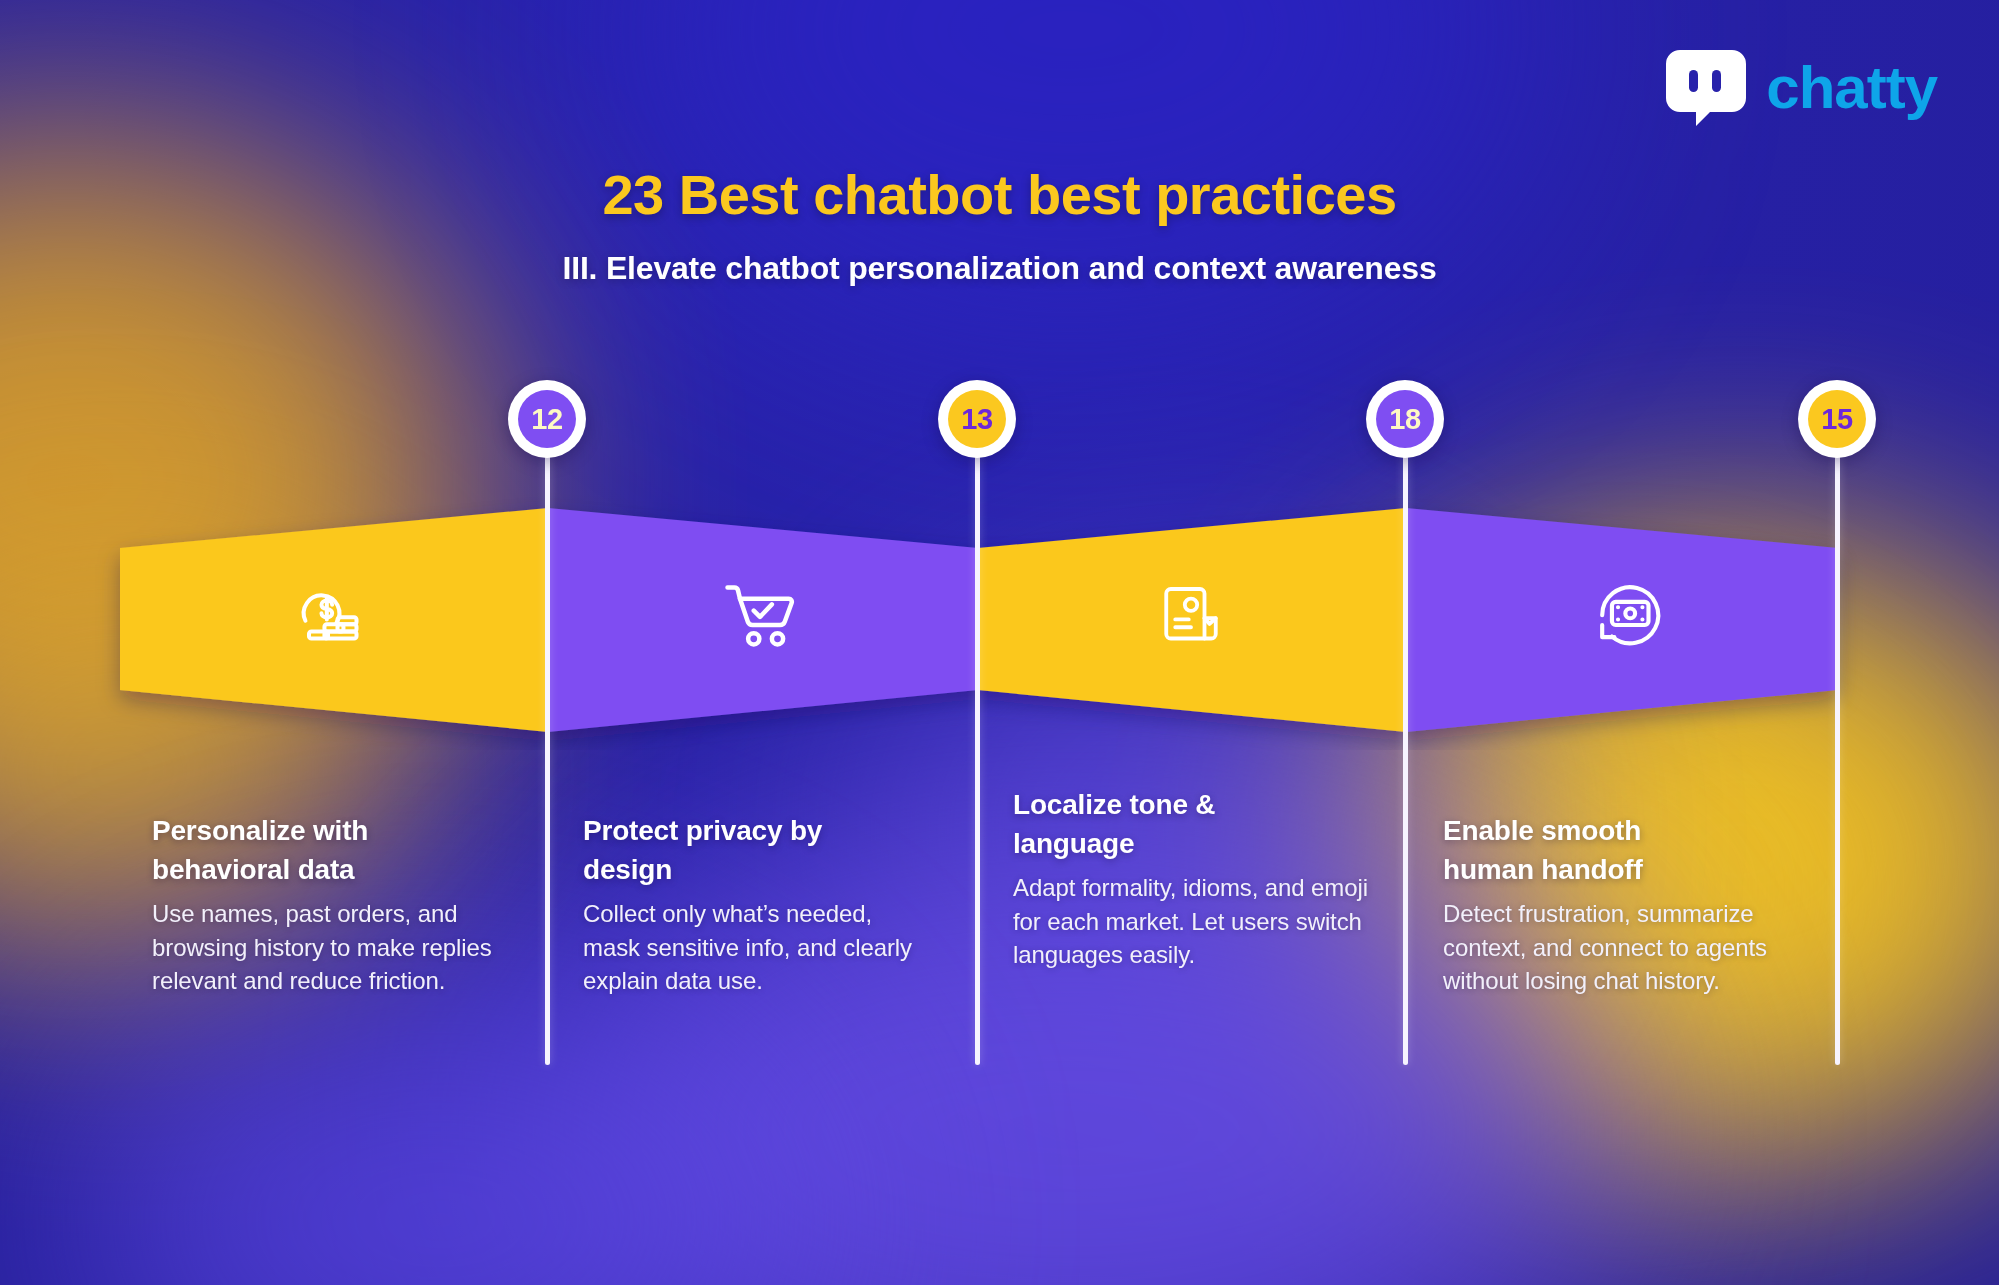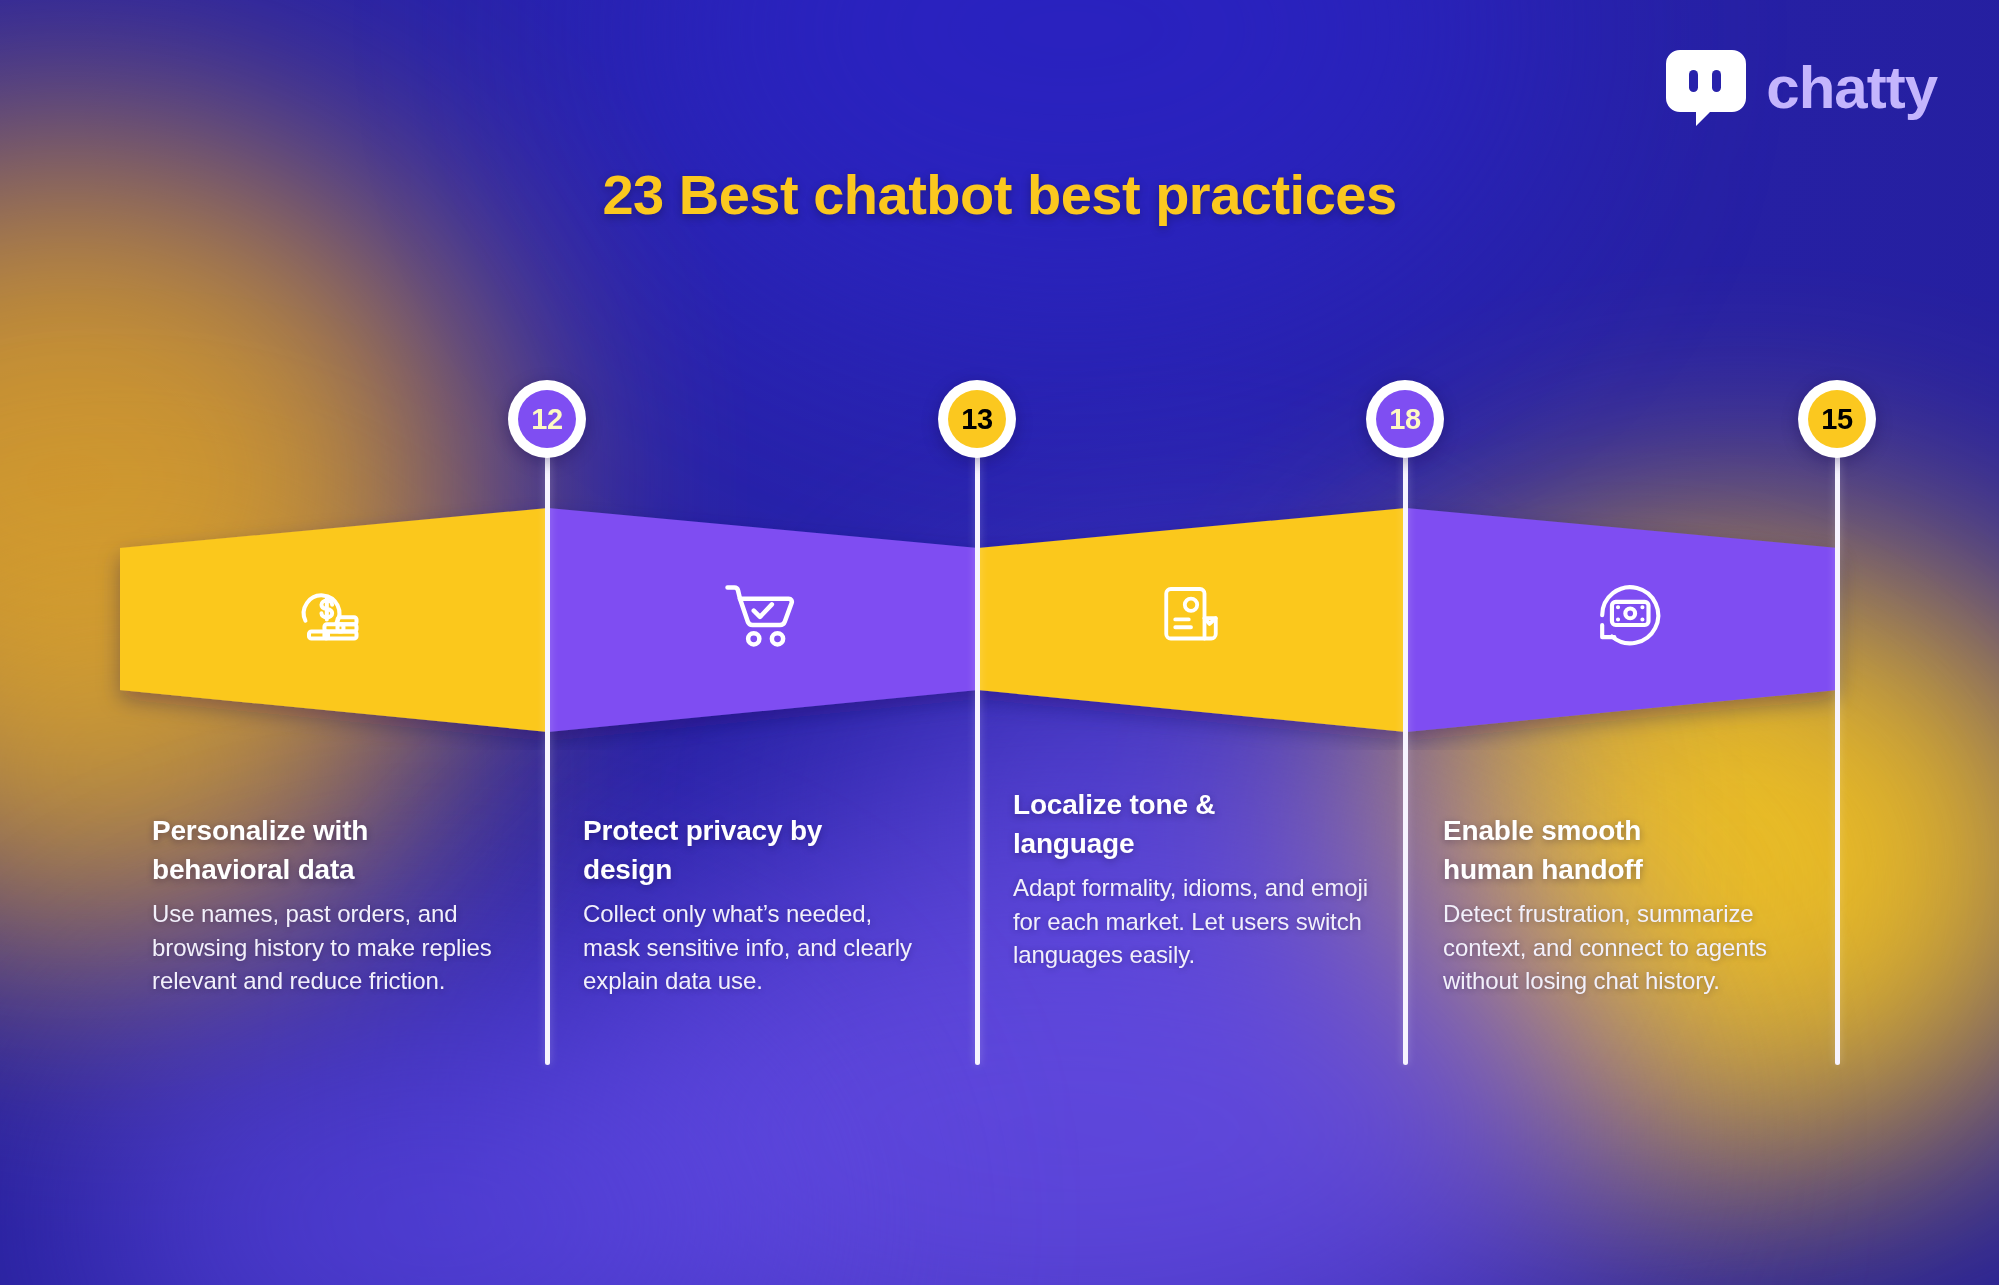--- a/index.html
+++ b/index.html
@@ -40,21 +40,21 @@
   .glow-blue-top   { left:620px;   top:-280px;width:900px;  height:620px;  background:#2a22c0; opacity:.9; }
 
   
   .logo {
     position:absolute; right:62px; top:48px;
     display:flex; align-items:center; gap:18px;
     z-index:30;
   }
   .logo-mark { width:84px; height:80px; display:block; }
   .logo-text {
-    color:#c4b5fd; font-size:60px; font-weight:700; letter-spacing:-1px;
+    color:#0ea5e9; font-size:60px; font-weight:700; letter-spacing:-1px;
     line-height:1;
   }
 
   
   .title {
     position:absolute; left:0; right:0; top:162px;
     text-align:center;
     color:#fbc81f;
     font-size:56px; font-weight:800; letter-spacing:-0.5px;
     text-shadow:0 3px 10px rgba(0,0,0,.28);
@@ -89,21 +89,21 @@
     display:flex; align-items:center; justify-content:center;
     z-index:22;
     box-shadow:0 4px 16px rgba(20,10,70,.35);
   }
   .badge-inner {
     width:58px; height:58px; border-radius:50%;
     display:flex; align-items:center; justify-content:center;
     font-size:29px; font-weight:700; letter-spacing:-0.5px;
   }
   .badge-purple .badge-inner { background:#7f4ef2; color:#fef9c3; }
-  .badge-yellow .badge-inner { background:#fbc81f; color:#000000; }
+  .badge-yellow .badge-inner { background:#fbc81f; color:#6d28d9; }
 
   
   .col { position:absolute; z-index:20; }
   .col-title {
     color:#ffffff;
     font-size:28px; font-weight:800; line-height:1.38;
     letter-spacing:-0.2px;
     text-shadow:0 2px 7px rgba(20,10,60,.35);
     margin-bottom:8px;
     white-space:pre-line;
@@ -135,20 +135,21 @@
   <div class="logo">
     <svg class="logo-mark" viewBox="0 0 84 80">
       <path d="M16 2 H68 A14 14 0 0 1 82 16 V50 A14 14 0 0 1 68 64 H46 L32 78 L32 64 H16 A14 14 0 0 1 2 50 V16 A14 14 0 0 1 16 2 Z" fill="#ffffff"></path>
       <rect x="25" y="22" width="9" height="22" rx="4.5" fill="#2822ab"></rect>
       <rect x="48" y="22" width="9" height="22" rx="4.5" fill="#2822ab"></rect>
     </svg>
     <div class="logo-text">chatty</div>
   </div>
 
   <div class="title">23 Best chatbot best practices</div>
+  <div class="subtitle">III. Elevate chatbot personalization and context awareness</div>
 
   <svg class="ribbon" viewBox="0 0 1999 260" preserveAspectRatio="none">
     <defs>
       <filter id="bandshadow" x="-10%" y="-30%" width="120%" height="170%">
         <feDropShadow dx="0" dy="9" stdDeviation="11" flood-color="#190c52" flood-opacity="0.35"></feDropShadow>
       </filter>
     </defs>
     <g filter="url(#bandshadow)">
       <polygon points="120,58 548,18 548,242 120,200" fill="#fbc81f"></polygon>
       <polygon points="548,18 978,58 978,200 548,242" fill="#7f4ef2"></polygon>

